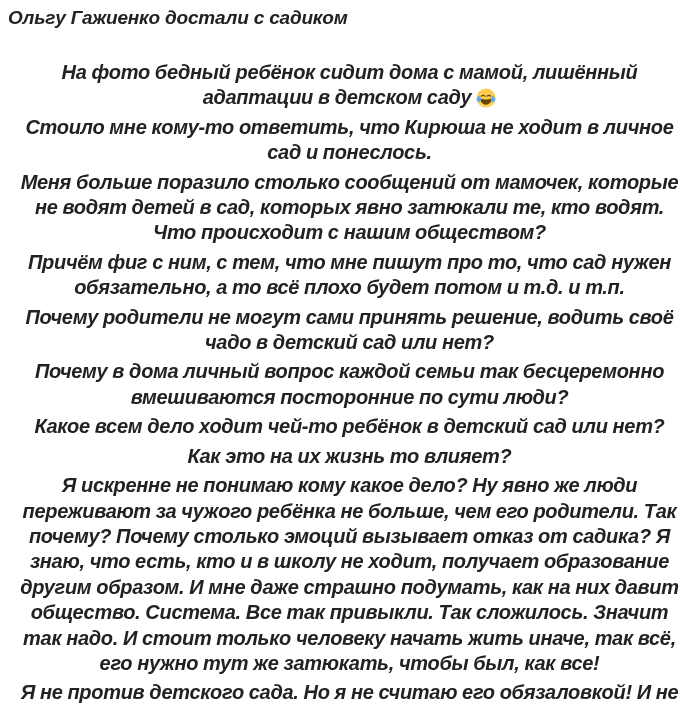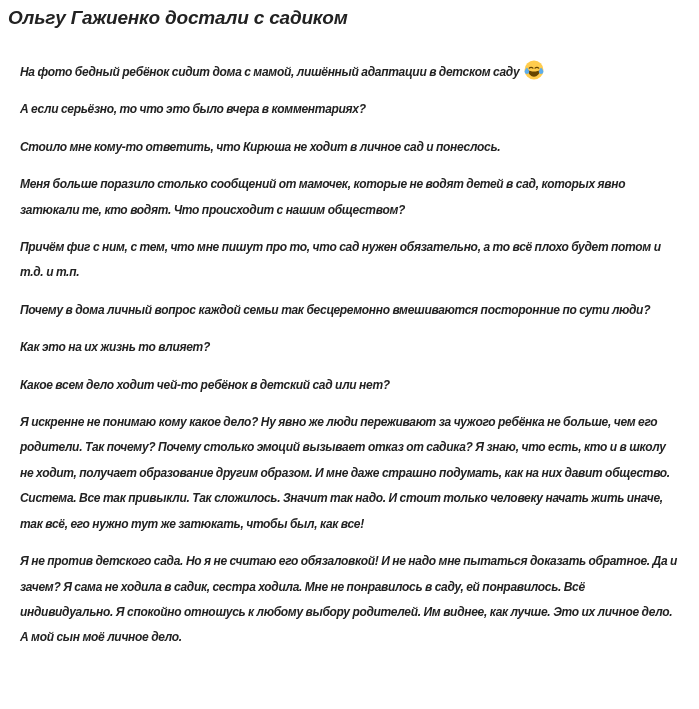--- a/index.html
+++ b/index.html
@@ -22,26 +22,27 @@
     font-size: 19px;
     font-weight: 700;
     line-height: 26px;
     letter-spacing: -0.2px;
     margin: 0 0 29px 0;
   }
   .post-body {
     max-width: 684px;
   }
   .post-paragraph {
-    margin: 12px;
-    font-size: 12px;
+    margin: 4px;
+    font-size: 20px;
     font-weight: 700;
     line-height: 25.4px;
     letter-spacing: -0.3px;
     word-spacing: -0.3px;
+    text-align: center;
   }
   .emoji {
     display: inline-block;
     width: 20px;
     height: 20px;
     margin-left: 5px;
     vertical-align: -4px;
   }
   .emoji svg { display: block; width: 20px; height: 20px; }
 </style>
@@ -53,32 +54,32 @@
   <div class="post-body" id="paragraphs">
   <p class="post-paragraph"><span class="para-text">На фото бедный ребёнок сидит дома с мамой, лишённый адаптации в детском саду</span><span class="emoji" role="img" aria-label="😂" title="😂"><svg viewBox="0 0 36 36" xmlns="http://www.w3.org/2000/svg">
     <circle cx="18" cy="18" r="17" fill="#ffcc4d"></circle>
     <path d="M18 20.5c-4.5 0-8.5-1-10.8-2.2-.35-.18-.75.12-.62.5C8.2 24.6 12.2 30 18 30s9.8-5.4 11.42-11.2c.13-.38-.27-.68-.62-.5C26.5 19.5 22.5 20.5 18 20.5z" fill="#664500"></path>
     <path d="M9.5 14.8c1.6-1.9 5-1.9 6.6 0" stroke="#664500" stroke-width="2.1" fill="none" stroke-linecap="round"></path>
     <path d="M19.9 14.8c1.6-1.9 5-1.9 6.6 0" stroke="#664500" stroke-width="2.1" fill="none" stroke-linecap="round"></path>
     <path d="M5.3 13.5c0 0-4.3 5.2-4.3 7.8 0 2.2 1.9 4 4.2 4s4.2-1.8 4.2-4c0-2.6-4.1-7.8-4.1-7.8z" fill="#5dadec"></path>
     <path d="M30.7 13.5c0 0 4.3 5.2 4.3 7.8 0 2.2-1.9 4-4.2 4s-4.2-1.8-4.2-4c0-2.6 4.1-7.8 4.1-7.8z" fill="#5dadec"></path>
   </svg></span></p>
 
-  <p class="post-paragraph"><span class="para-text">А если серьёзно, то что это было вчера в комментариях?</span></p>
 
   <p class="post-paragraph"><span class="para-text">Стоило мне кому-то ответить, что Кирюша не ходит в личное сад и понеслось.</span></p>
 
   <p class="post-paragraph"><span class="para-text">Меня больше поразило столько сообщений от мамочек, которые не водят детей в сад, которых явно затюкали те, кто водят. Что происходит с нашим обществом?</span></p>
 
   <p class="post-paragraph"><span class="para-text">Причём фиг с ним, с тем, что мне пишут про то, что сад нужен обязательно, а то всё плохо будет потом и т.д. и т.п.</span></p>
 
+  <p class="post-paragraph"><span class="para-text">Почему родители не могут сами принять решение, водить своё чадо в детский сад или нет?</span></p>
 
   <p class="post-paragraph"><span class="para-text">Почему в дома личный вопрос каждой семьи так бесцеремонно вмешиваются посторонние по сути люди?</span></p>
 
+  <p class="post-paragraph"><span class="para-text">Какое всем дело ходит чей-то ребёнок в детский сад или нет?</span></p>
+
   <p class="post-paragraph"><span class="para-text">Как это на их жизнь то влияет?</span></p>
-
-  <p class="post-paragraph"><span class="para-text">Какое всем дело ходит чей-то ребёнок в детский сад или нет?</span></p>
 
   <p class="post-paragraph"><span class="para-text">Я искренне не понимаю кому какое дело? Ну явно же люди переживают за чужого ребёнка не больше, чем его родители. Так почему? Почему столько эмоций вызывает отказ от садика? Я знаю, что есть, кто и в школу не ходит, получает образование другим образом. И мне даже страшно подумать, как на них давит общество. Система. Все так привыкли. Так сложилось. Значит так надо. И стоит только человеку начать жить иначе, так всё, его нужно тут же затюкать, чтобы был, как все!</span></p>
 
   <p class="post-paragraph"><span class="para-text">Я не против детского сада. Но я не считаю его обязаловкой! И не надо мне пытаться доказать обратное. Да и зачем? Я сама не ходила в садик, сестра ходила. Мне не понравилось в саду, ей понравилось. Всё индивидуально. Я спокойно отношусь к любому выбору родителей. Им виднее, как лучше. Это их личное дело. А мой сын моё личное дело.</span></p>
 </div>
 </div>
 
 </body></html>

